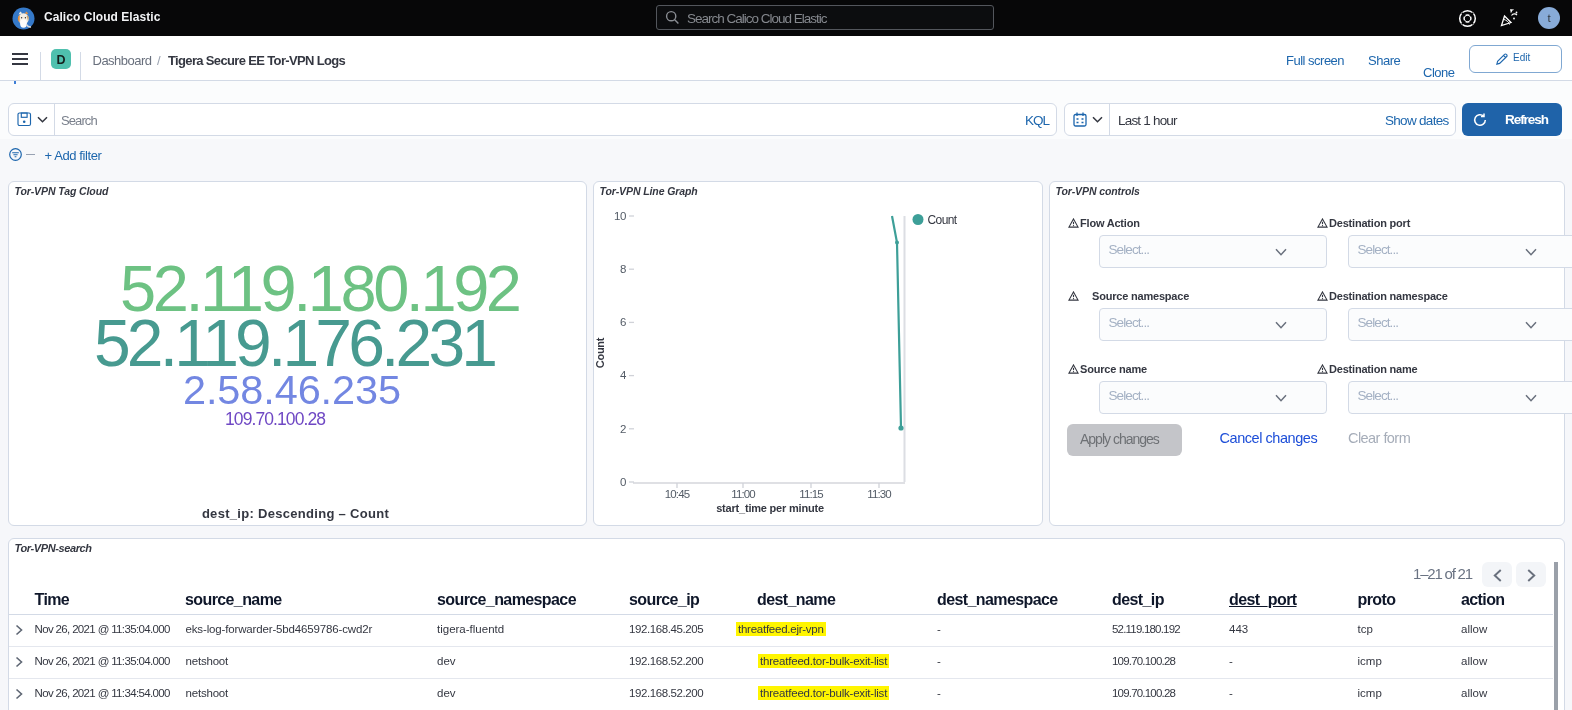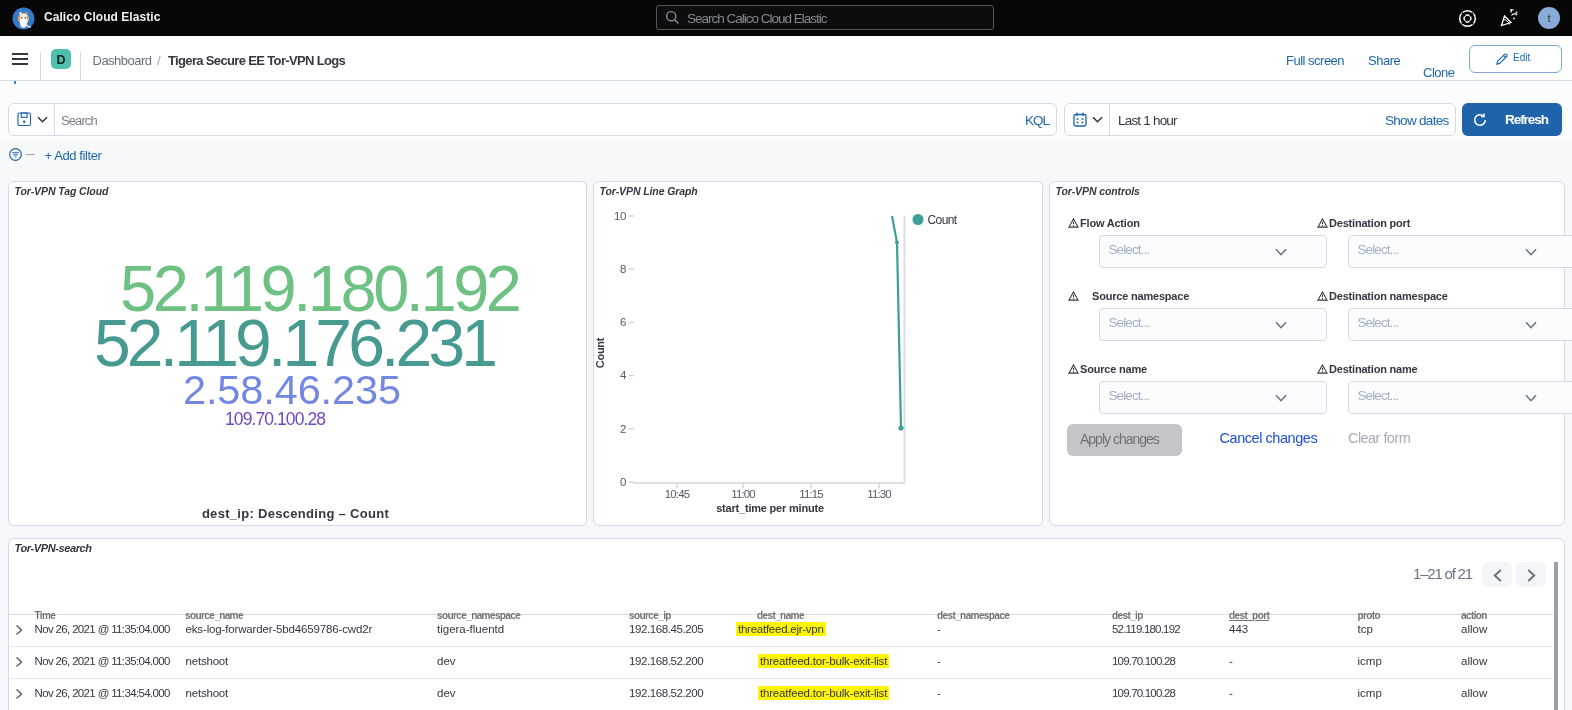--- a/index.html
+++ b/index.html
@@ -5,21 +5,21 @@
   html,body{margin:0;padding:0;}
   body{font-family:"Liberation Sans", sans-serif; width:1572px; height:710px; overflow:hidden; background:#f6f7fa;}
   #page{position:relative;width:1572px;height:710px;overflow:hidden;}
   .abs{position:absolute;}
   .panel{position:absolute;background:#fff;border:1px solid #d3dae6;border-radius:6px;}
   .ptitle{position:absolute;font-size:10.5px;font-weight:bold;color:#343741;letter-spacing:-0.1px;font-style:italic;}
   .sel{position:absolute;background:#fbfcfd;border:1px solid #d3dae6;border-radius:4px;margin-left:32px;}
   .sel .ph{position:absolute;left:8.5px;top:6px;font-size:13.5px;color:#a4b1c4;letter-spacing:-0.9px;}
   .lbl{position:absolute;font-size:11px;font-weight:bold;color:#343741;white-space:nowrap;letter-spacing:-0.2px;}
   .blue{color:#1d66ad;}
-  .hc{position:absolute;font-size:10px;font-weight:bold;color:#737373;letter-spacing:-0.6px;top:610px;}
+  .hc{position:absolute;font-size:16px;font-weight:bold;color:#0f172a;letter-spacing:-0.6px;top:591px;}
   .tc{position:absolute;font-size:11.5px;color:#343741;white-space:nowrap;}
   .r1{top:623px;} .r2{top:655px;} .r3{top:687px;}
   .hl{background:#fff500;padding:1px 2px;}
 </style>
 </head>
 <body>
 <div id="page">
 
   <div class="abs" style="left:0;top:0;width:1572px;height:36px;background:#070708;"></div>
 

